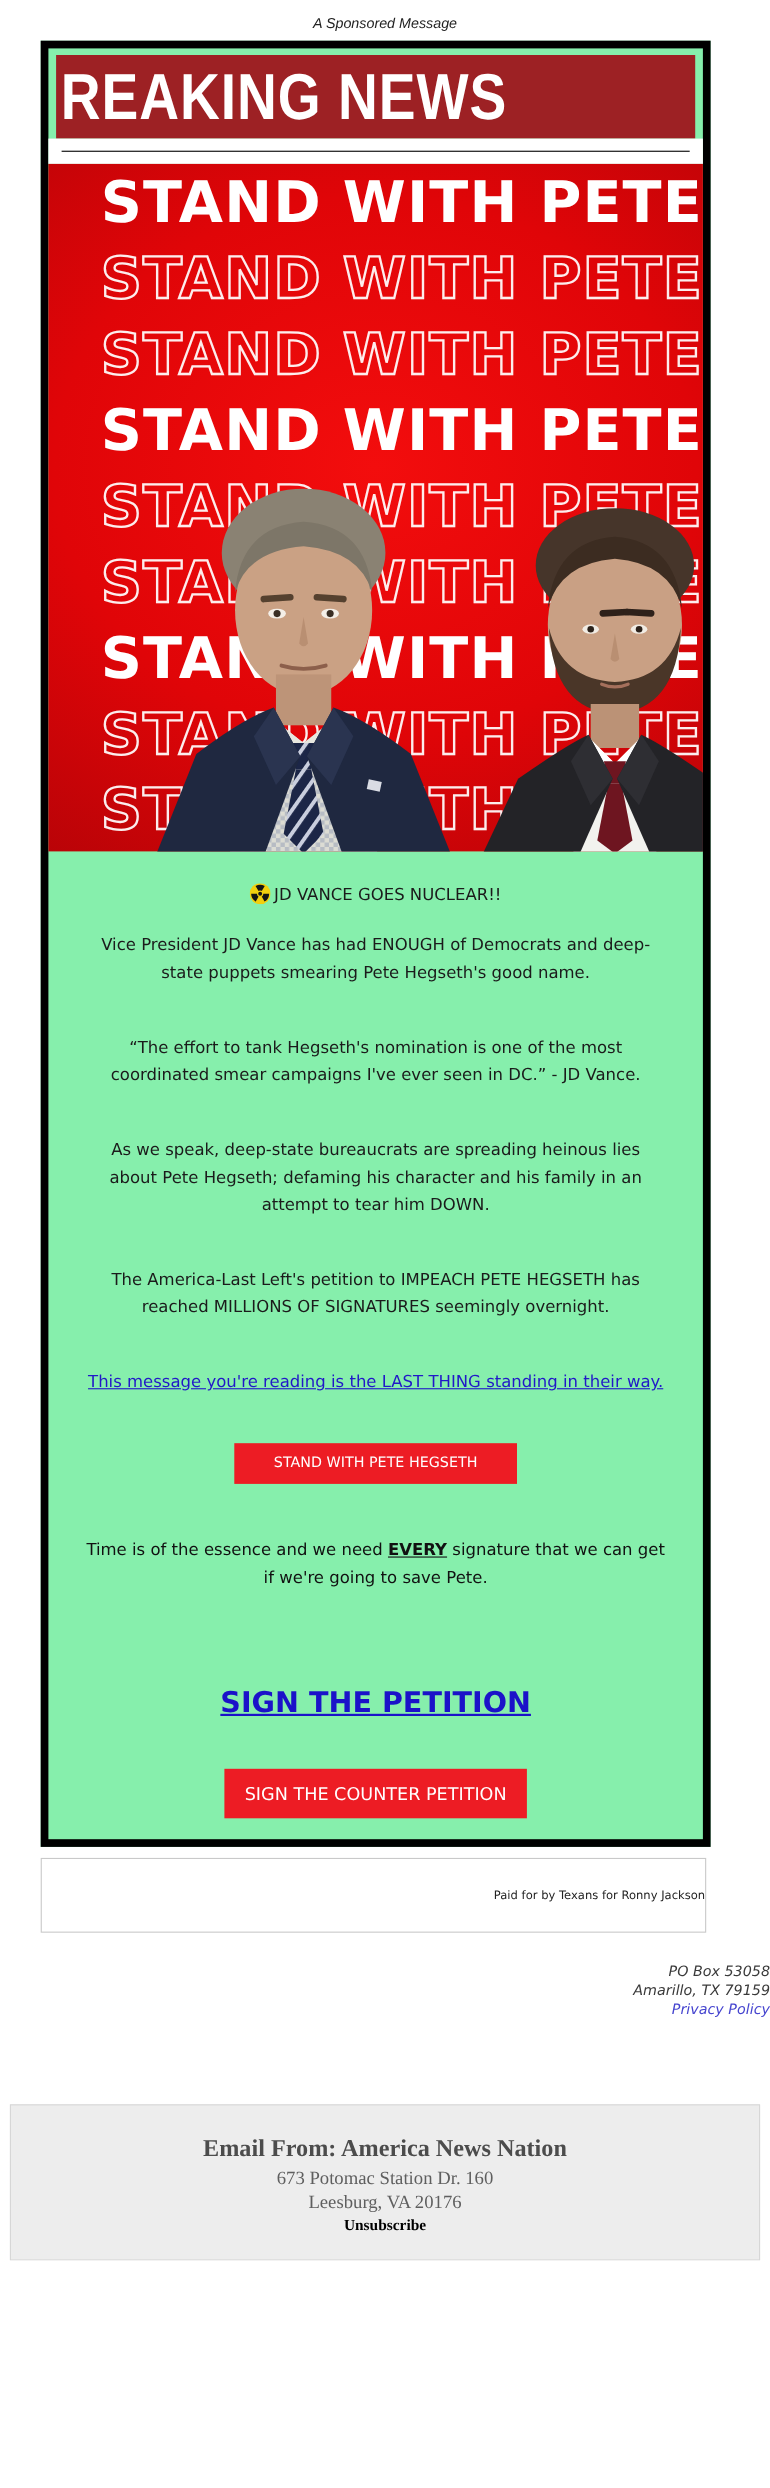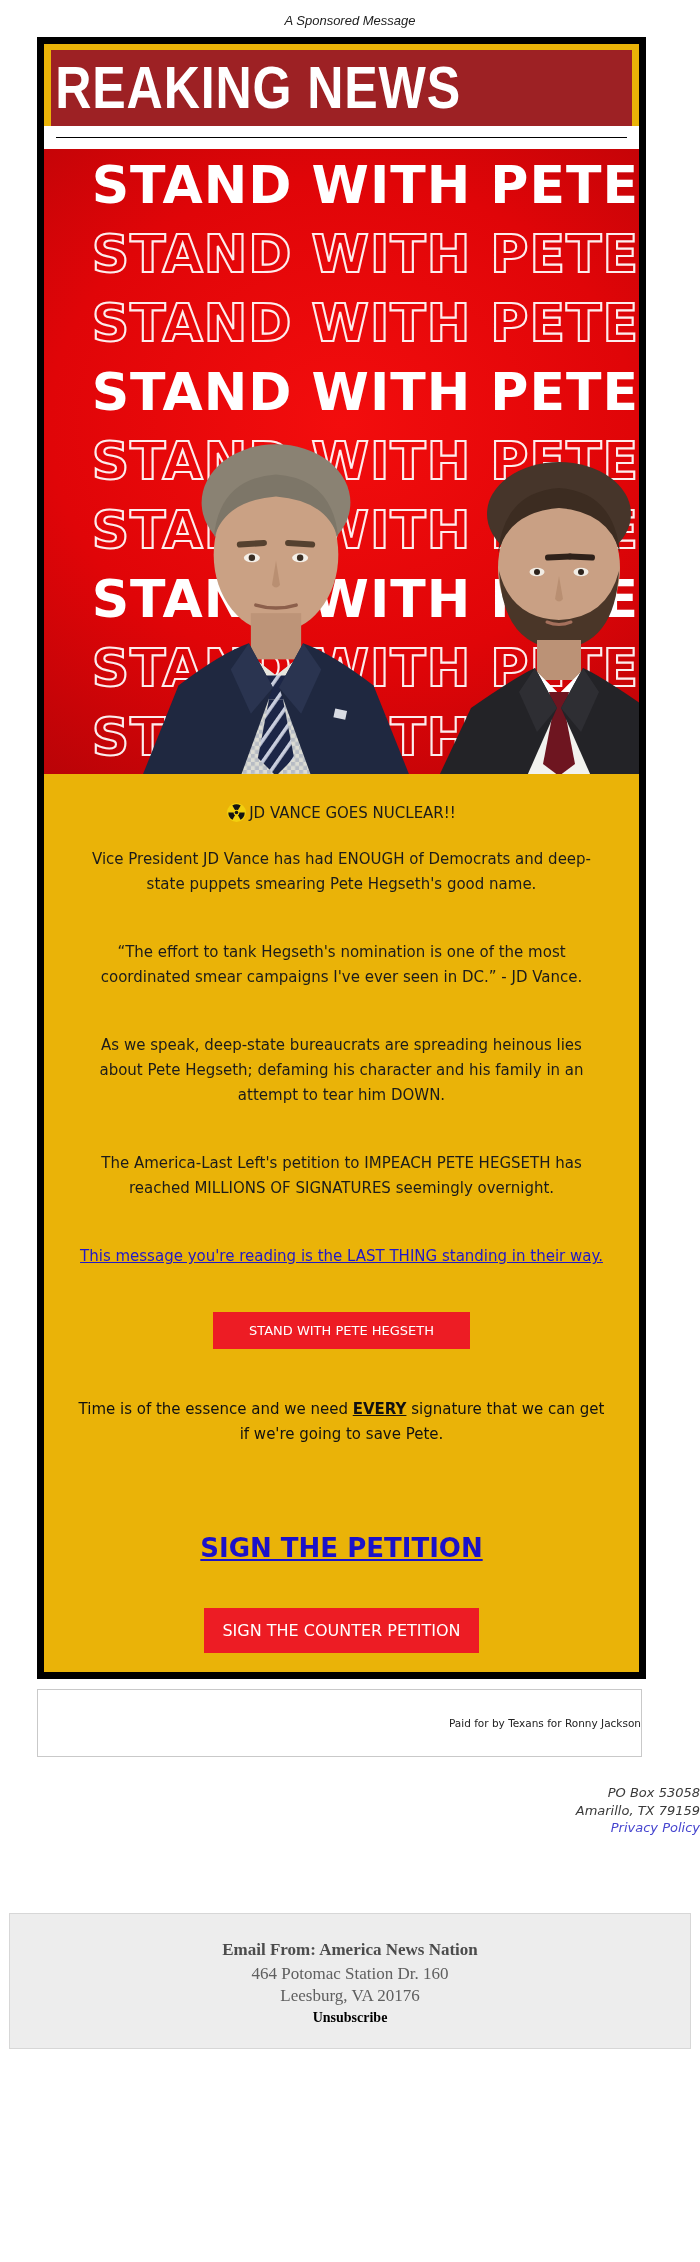--- a/index.html
+++ b/index.html
@@ -13,21 +13,21 @@
   .sponsored {
     text-align:center; font-style:italic;
     font-family:"Liberation Sans", sans-serif;
     font-size:13px; color:#222;
     padding:13px 0 9px;
   }
 
   
   .email-frame {
     width:595px; margin-left:37px;
-    border:7px solid #000; background:#eab308;
+    border:7px solid #000; background:#86efac;
   }
 
   
   .banner {
     margin:6px 7px 0 7px; height:76px; overflow:hidden;
     background:#9d2124; display:flex; align-items:center;
   }
   .banner-text {
     color:#fff; font-family:"Liberation Sans", sans-serif;
     font-weight:bold; font-size:59px; letter-spacing:1px;
@@ -96,21 +96,21 @@
   
   .address { text-align:right; margin-top:27px; font-size:13px; color:#3a3a3a; line-height:17.5px;font-style:italic; }
   .address a { color:#4645cf; text-decoration:none; cursor:pointer; display:inline-block; }
 
   
   .footer {
     margin:76px 9px 0; background:#ededed; border:1px solid #d7d7d7;
     text-align:center; font-family:"Liberation Serif", serif;
     padding:26px 0 22px;
   }
-  .footer .from { font-size:17px; font-weight:bold; color:#4c4c4c; margin-bottom:3px; }
+  .footer .from { font-size:22px; font-weight:bold; color:#4c4c4c; margin-bottom:3px; }
   .footer .addr { font-size:17px; line-height:22px; color:#5f5f5f; }
   .footer .unsub {
     display:inline-block; font-size:14px; font-weight:bold; color:#000;
     margin-top:3px; cursor:pointer; text-decoration:none;
   }
 </style>
 </head>
 <body>
 
 <div class="sponsored">A Sponsored Message</div>
@@ -241,16 +241,16 @@
 </div>
 
 <div class="address">
   <div>PO Box 53058</div>
   <div>Amarillo, TX 79159</div>
   <a>Privacy Policy</a>
 </div>
 
 <div class="footer">
   <div class="from">Email From: America News Nation</div>
-  <div class="addr">464 Potomac Station Dr. 160</div>
+  <div class="addr">673 Potomac Station Dr. 160</div>
   <div class="addr">Leesburg, VA 20176</div>
   <a class="unsub">Unsubscribe</a>
 </div>
 
 </body></html>

